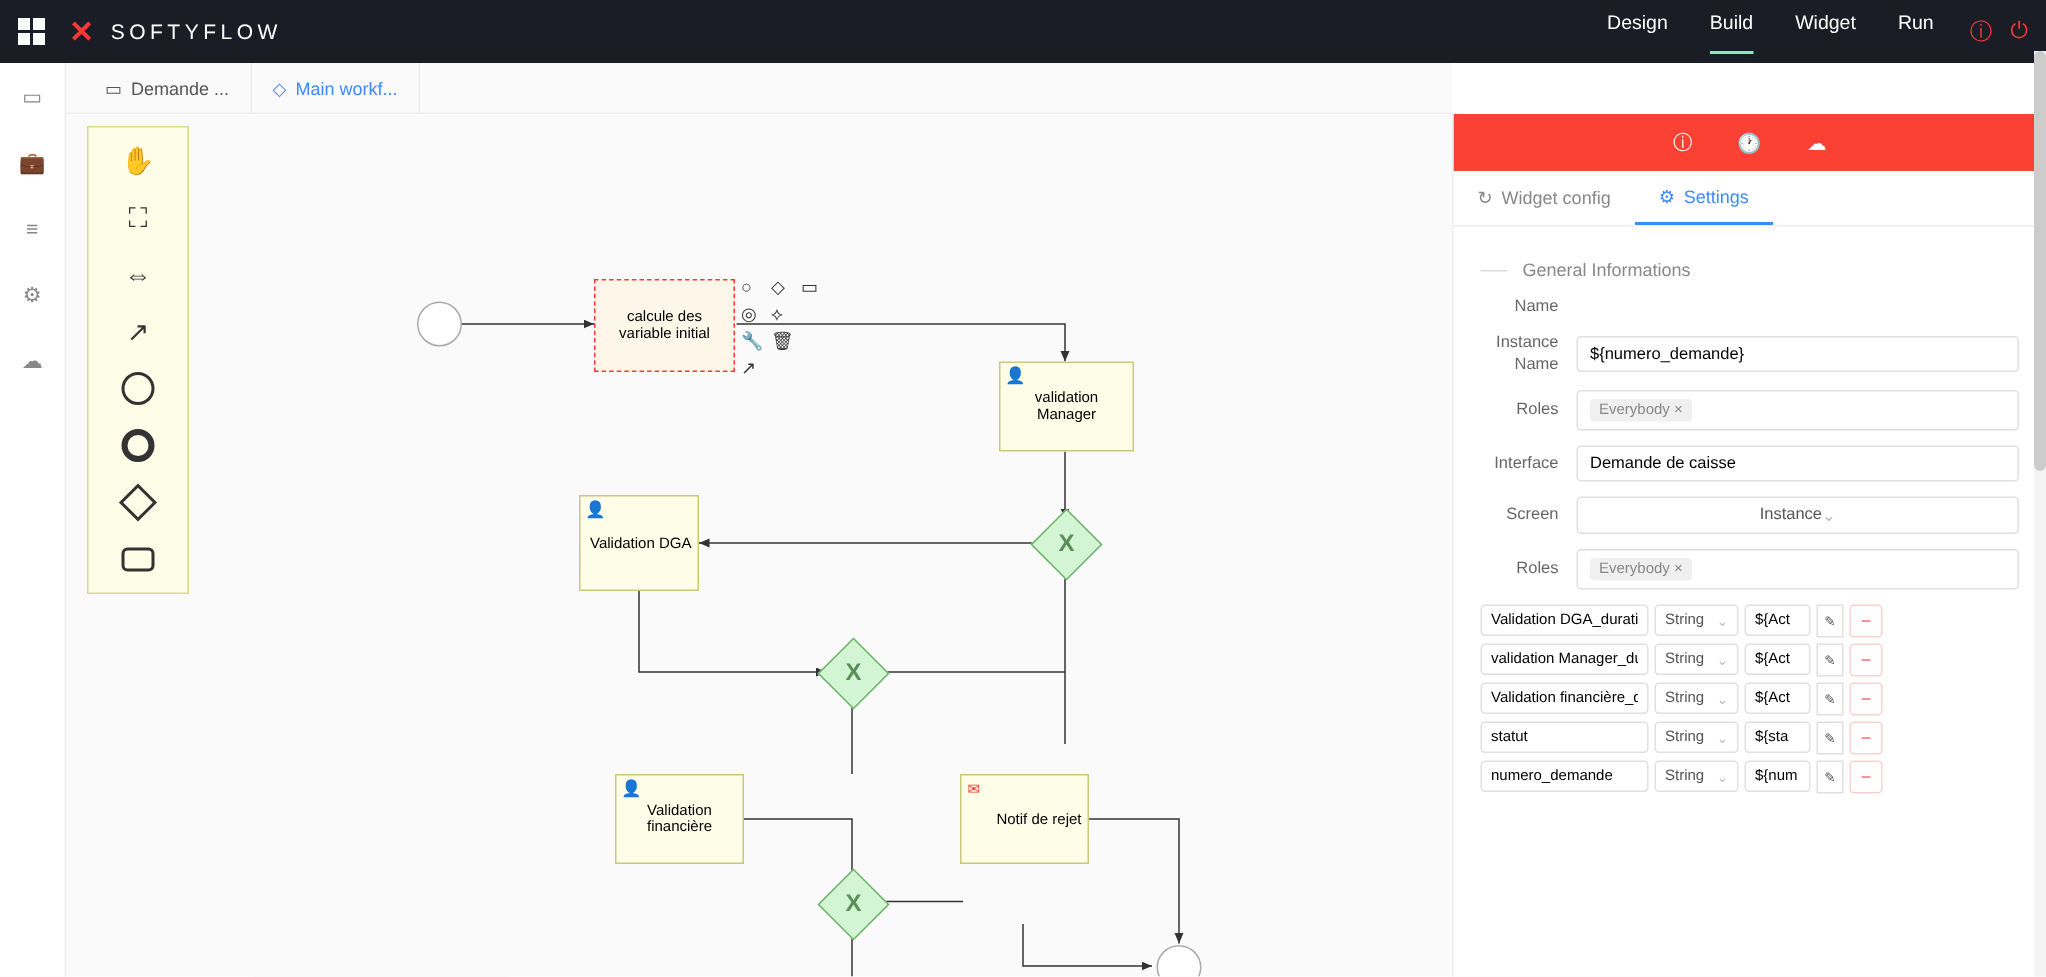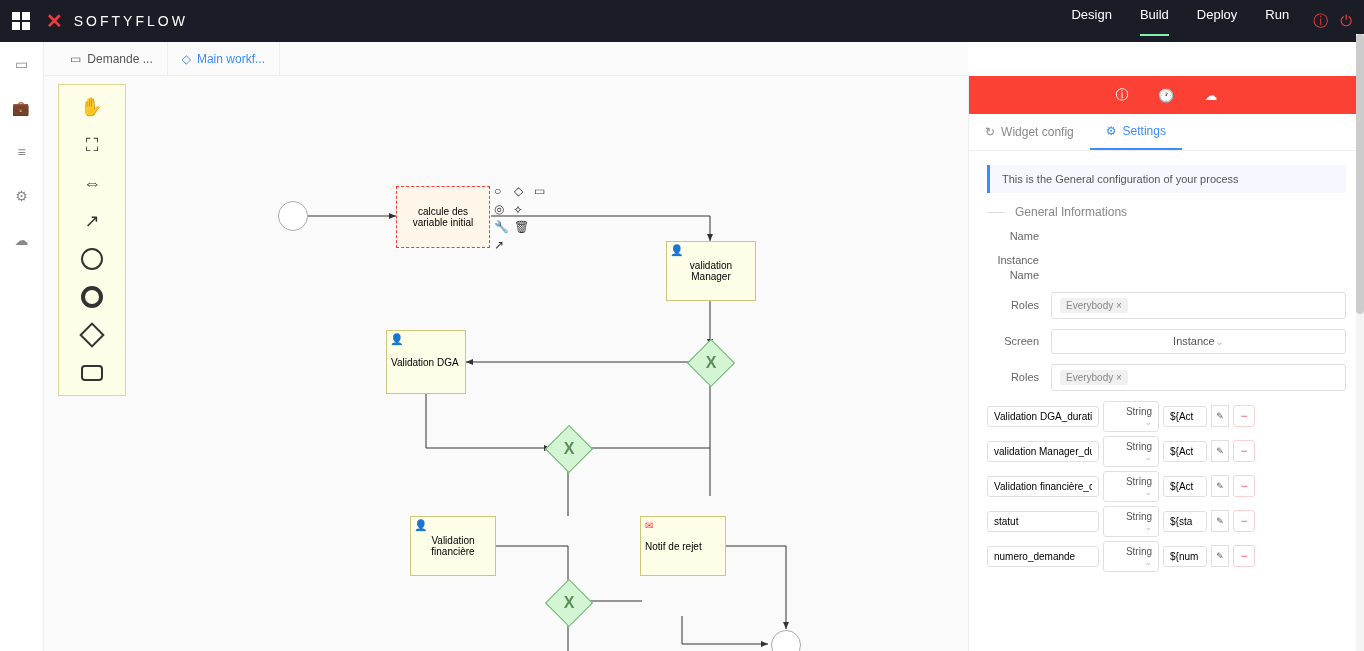--- a/index.html
+++ b/index.html
@@ -29,21 +29,21 @@
 .canvas-wrap { flex: 1; display: flex; position: relative; overflow: hidden; }
 .palette { width: 68px; background: #fdfde8; border: 1px solid #d9d98f; margin: 8px 0 0 14px; padding: 10px 0; display: flex; flex-direction: column; align-items: center; gap: 14px; font-size: 18px; color: #333; height: fit-content; }
 .palette .tool { cursor: pointer; width: 24px; height: 24px; display: flex; align-items: center; justify-content: center; }
 .palette .circle { width: 22px; height: 22px; border: 2px solid #333; border-radius: 50%; }
 .palette .circle.thick { border-width: 4px; }
 .palette .diamond { width: 18px; height: 18px; border: 2px solid #333; transform: rotate(45deg); }
 .palette .rrect { width: 22px; height: 16px; border: 2px solid #333; border-radius: 4px; }
 
 .canvas { flex: 1; position: relative; }
 .canvas svg { position: absolute; top: 0; left: 0; }
-.node { position: absolute; background: #fdfde8; border: 1px solid #c9c97a; font-size: 10px; text-align: center; display: flex; align-items: center; justify-content: flex-start; padding: 4px; }
+.node { position: absolute; background: #fdfde8; border: 1px solid #c9c97a; font-size: 10px; text-align: center; display: flex; align-items: center; justify-content: flex-end; padding: 4px; }
 .node.selected { border: 1px dashed #f53838; background: #fef6e8; }
 .node .usr { position: absolute; top: 2px; left: 3px; color: #f53838; font-size: 11px; }
 .node .mail { position: absolute; top: 3px; left: 4px; color: #f53838; font-size: 10px; }
 .start-ev { position: absolute; width: 30px; height: 30px; border: 1px solid #aaa; border-radius: 50%; background: #fff; }
 .end-ev { position: absolute; width: 30px; height: 30px; border: 1px solid #aaa; border-radius: 50%; background: #fff; }
 .gateway { position: absolute; width: 34px; height: 34px; background: #d4f5d4; border: 1px solid #6bb36b; transform: rotate(45deg); }
 .gateway span { transform: rotate(-45deg); display: block; text-align: center; line-height: 32px; font-weight: bold; color: #5a8f5a; font-size: 16px; }
 
 .context-pad { position: absolute; display: grid; grid-template-columns: repeat(3, 16px); gap: 4px; font-size: 12px; color: #333; }
 .context-pad span { cursor: pointer; }
@@ -59,21 +59,21 @@
 .section-lbl { color: #888; margin: 8px 0 10px; font-size: 12px; position: relative; padding-left: 28px; }
 .section-lbl::before { content: ""; position: absolute; left: 0; top: 50%; width: 18px; border-top: 1px solid #ddd; }
 .frow { display: flex; align-items: center; margin-bottom: 10px; }
 .flabel { width: 64px; text-align: right; padding-right: 12px; color: #666; font-size: 11px; line-height: 1.3; }
 .finput { flex: 1; border: 1px solid #e0e0e0; border-radius: 3px; padding: 5px 8px; font-size: 11px; background: #fff; }
 .tag { display: inline-block; background: #f0f0f0; border-radius: 3px; padding: 2px 6px; font-size: 10px; color: #888; }
 .cfg-table { width: 100%; }
 .cfg-row { display: flex; gap: 4px; margin-bottom: 4px; align-items: center; }
 .cfg-row input, .cfg-row .sel { border: 1px solid #e0e0e0; border-radius: 3px; padding: 4px 6px; font-size: 10px; }
 .cfg-row .c1 { width: 112px; }
-.cfg-row .c2 { width: 56px; display: flex; align-items: flex-end; justify-content: space-between; flex-direction: column; }
+.cfg-row .c2 { width: 56px; display: flex; align-items: flex-end; justify-content: space-between; }
 .cfg-row .c3 { width: 44px; }
 .cfg-row .edit-btn { width: 18px; height: 22px; border: 1px solid #e0e0e0; display: flex; align-items: center; justify-content: center; font-size: 9px; cursor: pointer; }
 .cfg-row .del-btn { width: 22px; height: 22px; border: 1px solid #fbd2d2; color: #f56; display: flex; align-items: center; justify-content: center; font-size: 12px; cursor: pointer; border-radius: 3px; }
 
 .scrollbar-track { position: absolute; right: 0; top: 34px; bottom: 0; width: 8px; background: #f4f4f4; }
 .scrollbar-thumb { position: absolute; right: 0; width: 8px; background: #ccc; border-radius: 4px; }
 </style>
 </head>
 <body>
 
@@ -84,21 +84,21 @@
       <span></span>
       <span></span>
     </div>
   <div class="logo">
     <span class="x">✕</span>
     <span>SOFTYFLOW</span>
   </div>
   <div class="nav">
     <a>Design</a>
     <a class="active">Build</a>
-    <a>Deploy</a>
+    <a>Widget</a>
     <a>Run</a>
   </div>
   <div class="right-icons">
     <span>ⓘ</span>
     <span>⏻</span>
   </div>
 </div>
 
 <div class="workspace">
   <div class="sidebar">
@@ -229,34 +229,38 @@
       <div class="ptab">
         <span>↻</span>
         <span>Widget config</span>
       </div>
       <div class="ptab active">
         <span>⚙</span>
         <span>Settings</span>
       </div>
     </div>
     <div class="panel-body">
-      <div class="info-box">This is the General configuration of your process</div>
 
       <div class="section-lbl">General Informations</div>
       <div class="frow">
         <div class="flabel">Name</div>
       </div>
       <div class="frow">
         <div class="flabel">Instance Name</div>
+        <input class="finput" value="${numero_demande}" style="">
       </div>
       <div class="frow">
         <div class="flabel">Roles</div>
         <div class="finput"><span class="tag"><span>Everybody</span> ×</span></div>
       </div>
 
+      <div class="frow">
+        <div class="flabel">Interface</div>
+        <input class="finput" value="Demande de caisse" style="">
+      </div>
       <div class="frow">
         <div class="flabel">Screen</div>
         <div class="finput" style="display:flex;justify-content:center">
           <span>Instance</span>
           <span style="color:#bbb">⌄</span>
         </div>
       </div>
       <div class="frow">
         <div class="flabel">Roles</div>
         <div class="finput"><span class="tag"><span>Everybody</span> ×</span></div>

